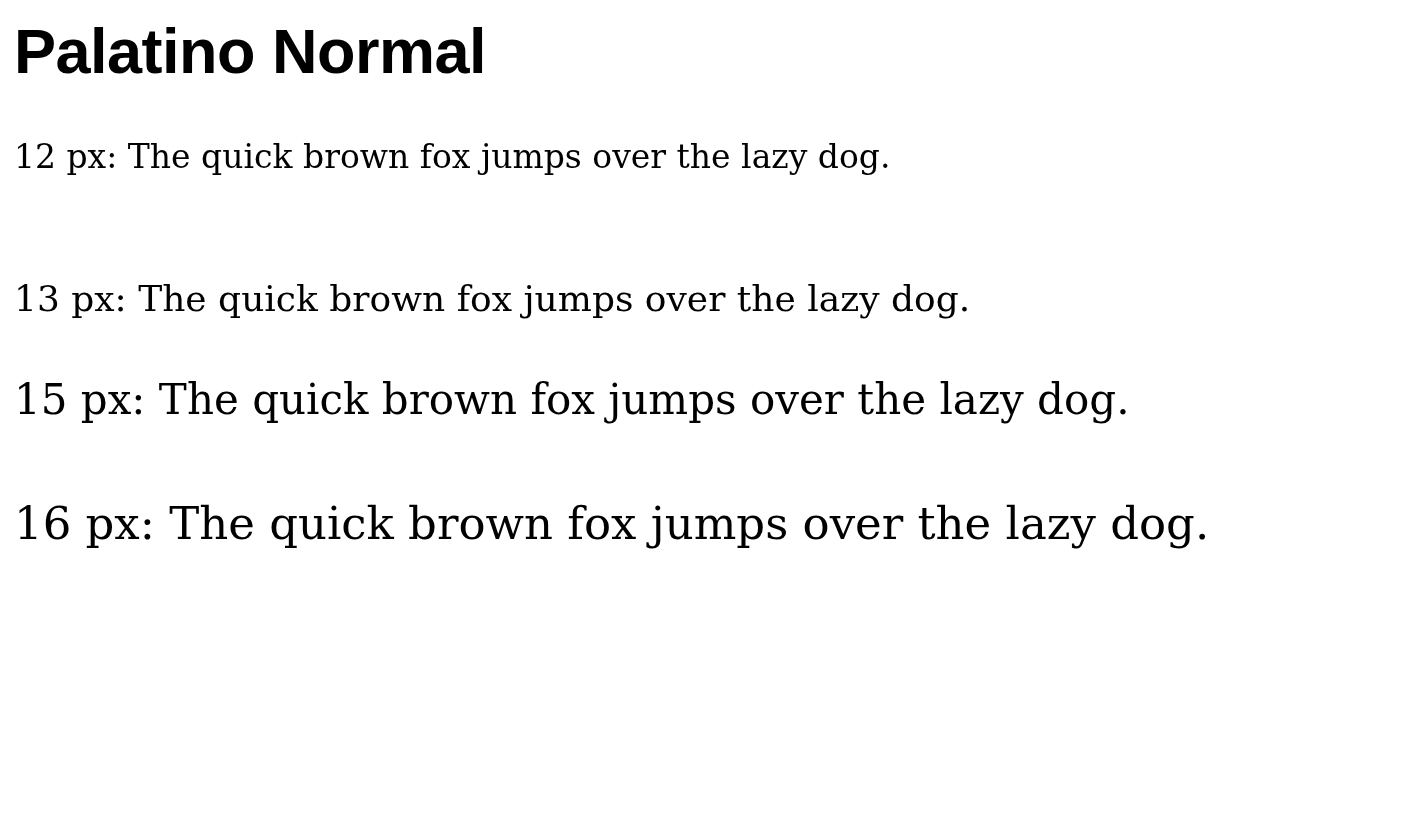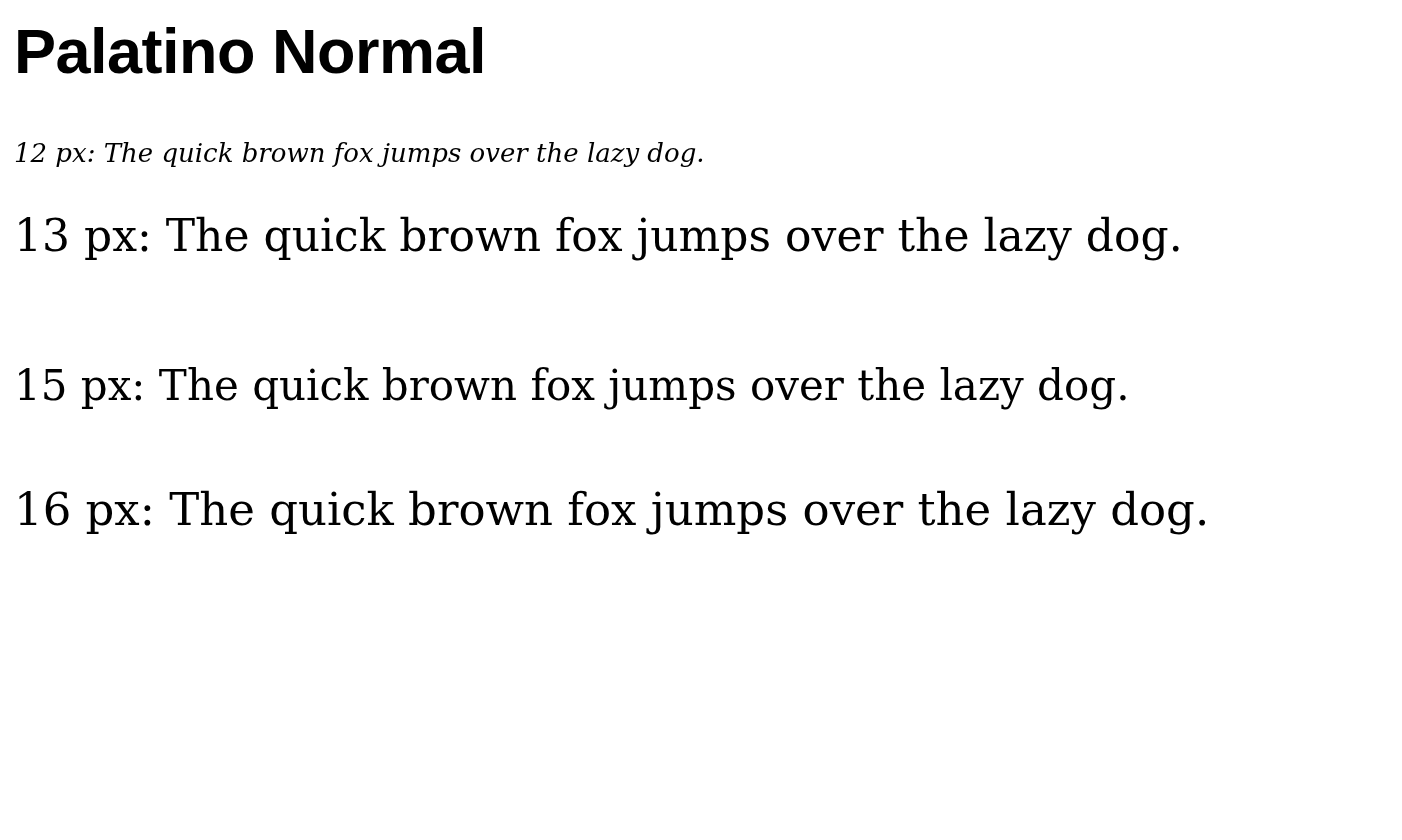--- a/index.html
+++ b/index.html
@@ -35,22 +35,22 @@
     padding: 0;
     list-style: none;
   }
   .sample-row {
     font-family: "DejaVu Serif", "Liberation Serif", serif;
     color: #000000;
     white-space: nowrap;
     display: block;
   }
   
-  .s12 { font-size: 26px; line-height: 1; margin-bottom: 48px; font-style: italic; }
-  .s13 { font-size: 44px; line-height: 1; margin-bottom: 107px; }
+  .s12 { font-size: 33px; line-height: 1; margin-bottom: 108px; }
+  .s13 { font-size: 36px; line-height: 1; margin-bottom: 62px; }
   .s14 { font-size: 39px; line-height: 1; margin-bottom: 105px; }
   .s15 { font-size: 42px; line-height: 1; margin-bottom: 80px; }
   .s16 { font-size: 45px; line-height: 1; margin-bottom: 8px; }
 </style>
 </head>
 <body>
 
 <div class="page">
   <h1 class="specimen-title">Palatino Normal</h1>
 

